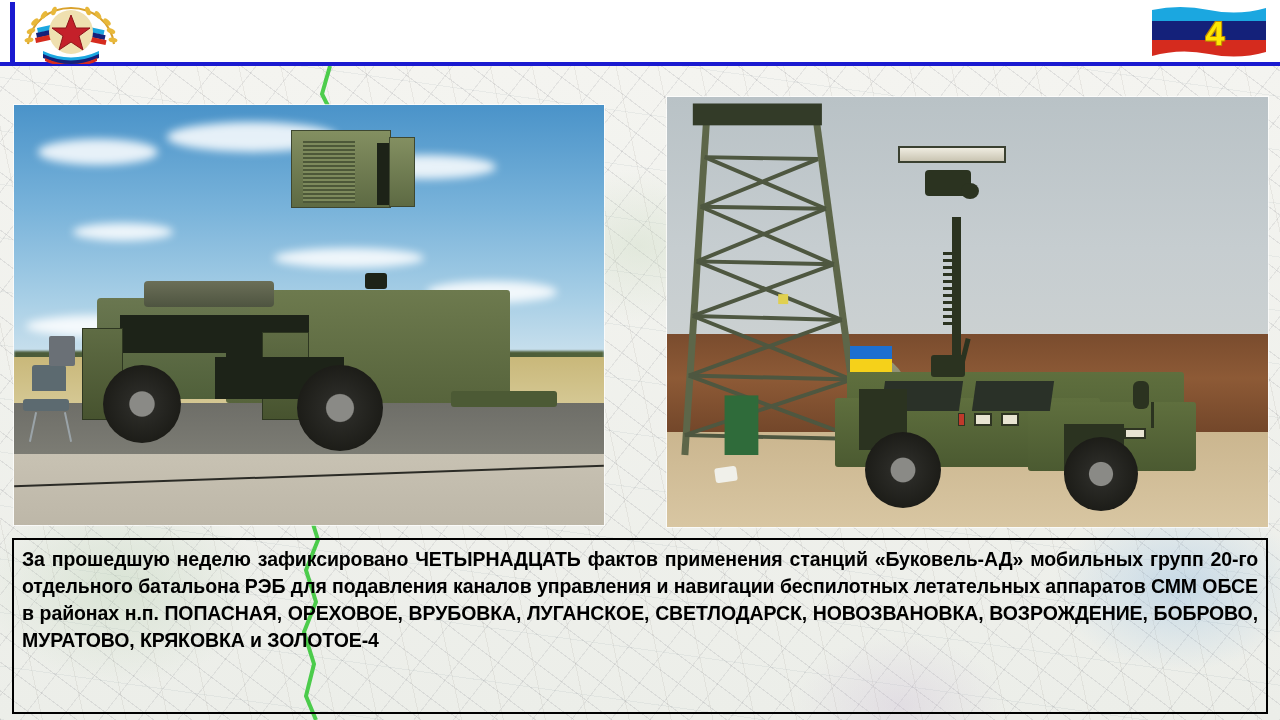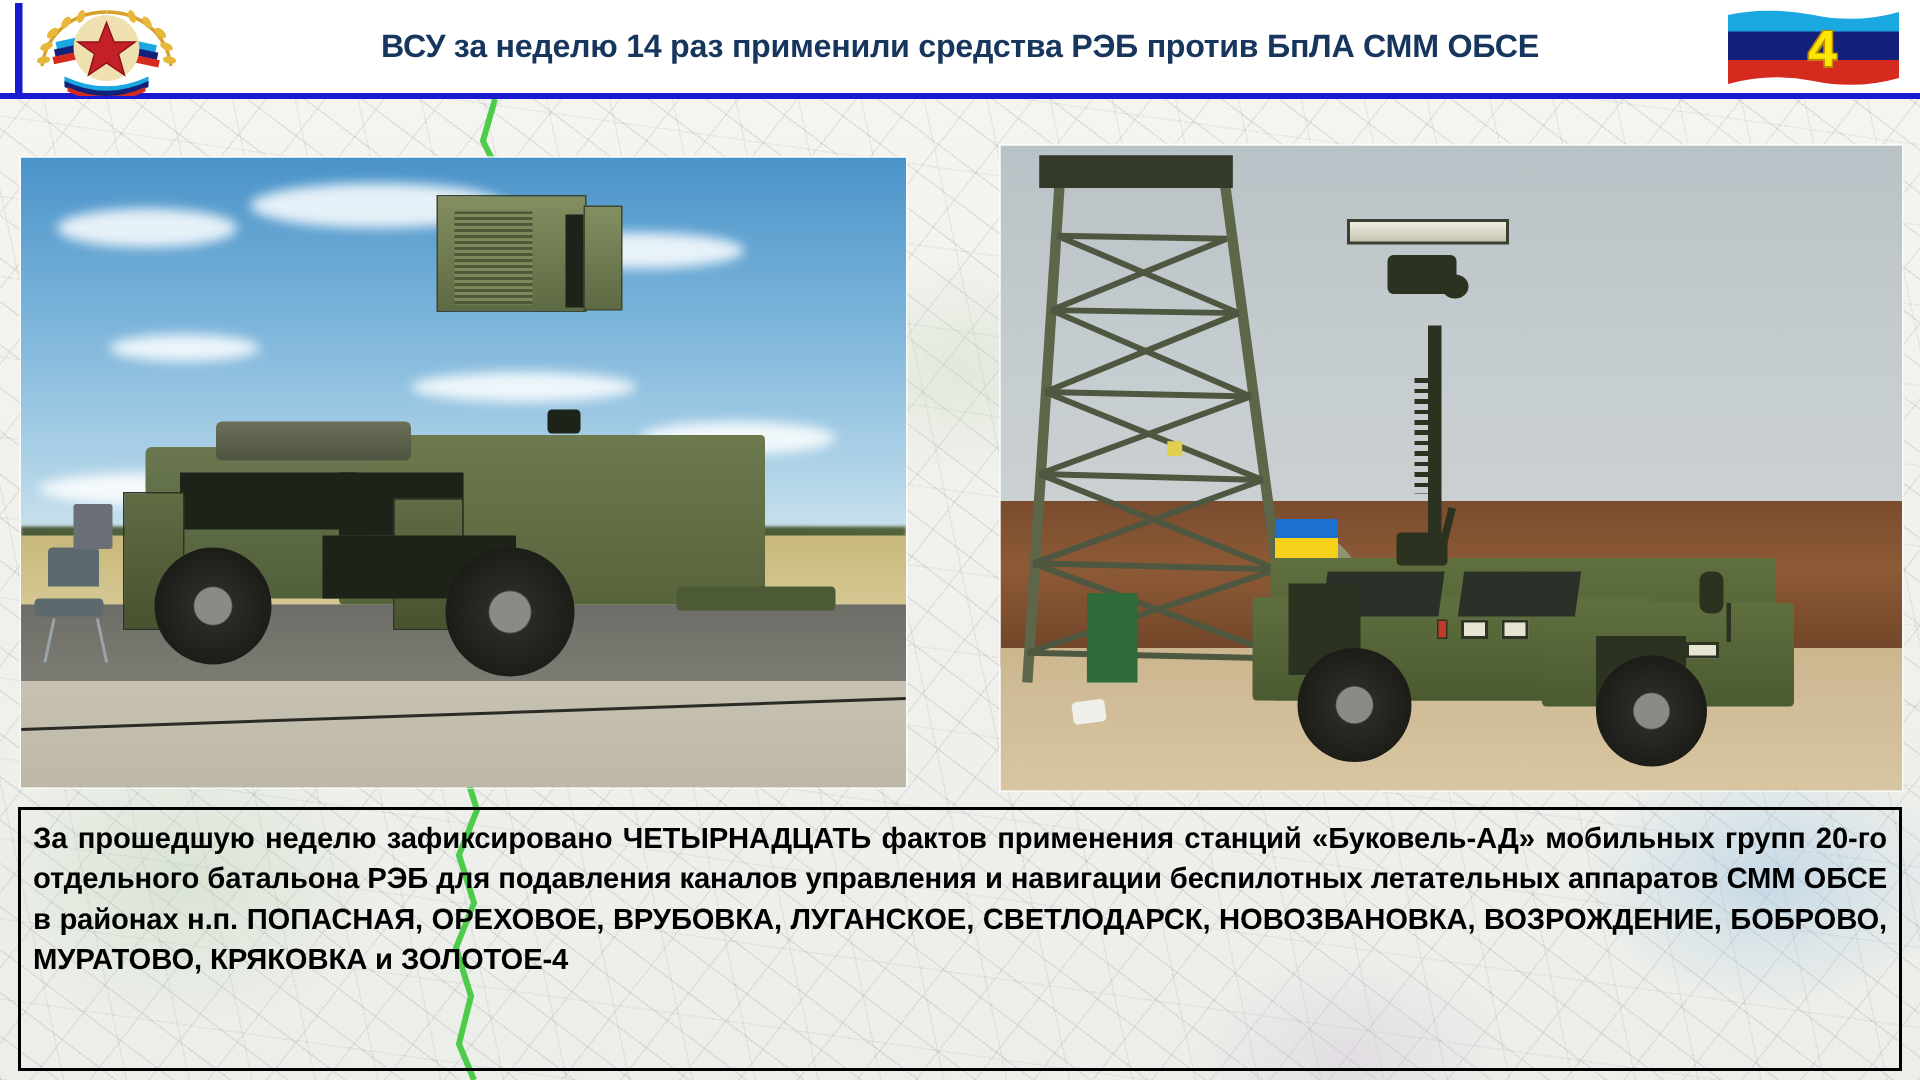--- a/index.html
+++ b/index.html
@@ -221,21 +221,20 @@
         <ellipse cx="56" cy="30" rx="22" ry="22" fill="#efe0b0"></ellipse>
 
         <polygon fill="#c4202a" stroke="#8d1319" stroke-width="1" points="56,13 61,26 75,26 64,34 68,48 56,40 44,48 48,34 37,26 51,26"></polygon>
 
         <path d="M28 49 Q56 62 84 49 L84 54 Q56 67 28 54 Z" fill="#1ba7e0"></path>
         <path d="M28 52 Q56 65 84 52 L84 56 Q56 69 28 56 Z" fill="#14217a"></path>
         <path d="M30 56 Q56 68 82 56 L82 59 Q56 71 30 59 Z" fill="#d52b1e"></path>
       </svg>
     </div>
 
-    <div id="title">ВСУ за неделю 14 раз применили средства РЭБ против БпЛА СММ ОБСЕ</div>
 
     <div id="flag" title="Флаг ЛНР">
       <svg width="118" height="58" viewBox="0 0 118 58" style="position:absolute;left:0;top:0;">
         <defs>
           <clipPath id="wave">
             <path d="M2 6 Q30 0 59 6 Q88 12 116 4 L116 48 Q88 56 59 50 Q30 44 2 52 Z"></path>
           </clipPath>
         </defs>
         <g clip-path="url(#wave)">
           <rect x="0" y="0" width="118" height="20" fill="#1ba7e0"></rect>

